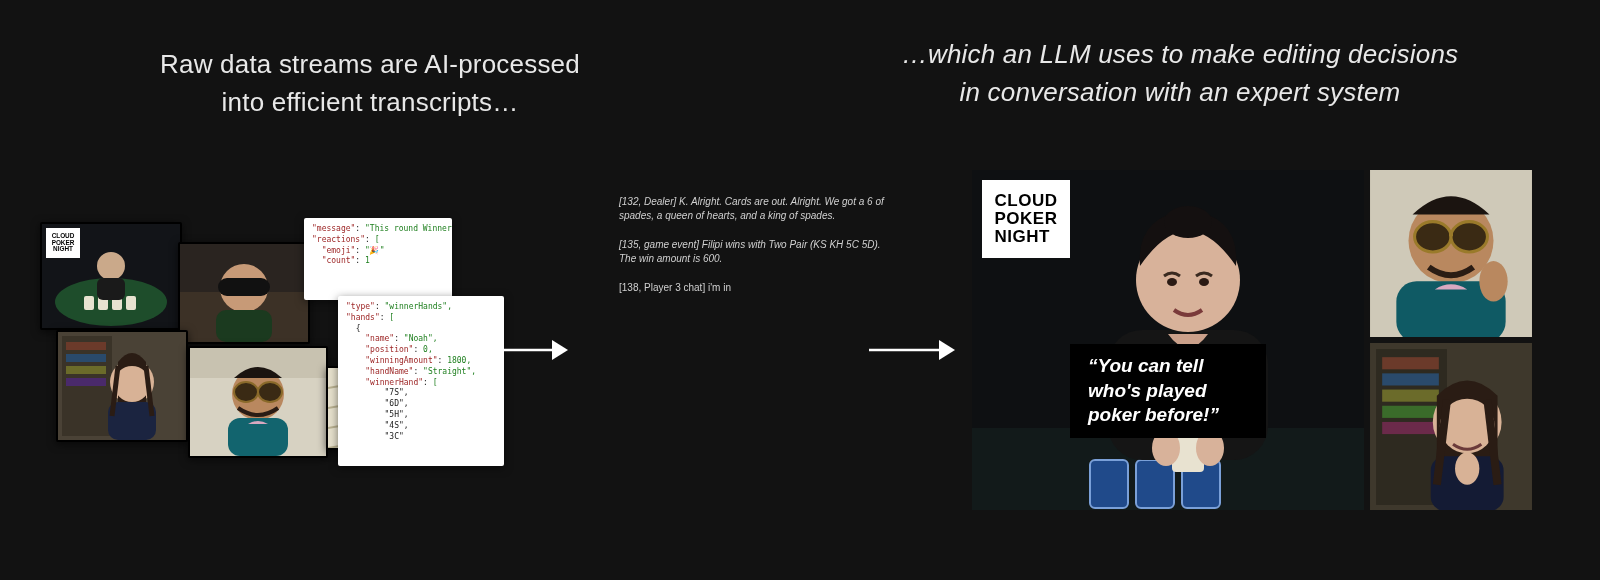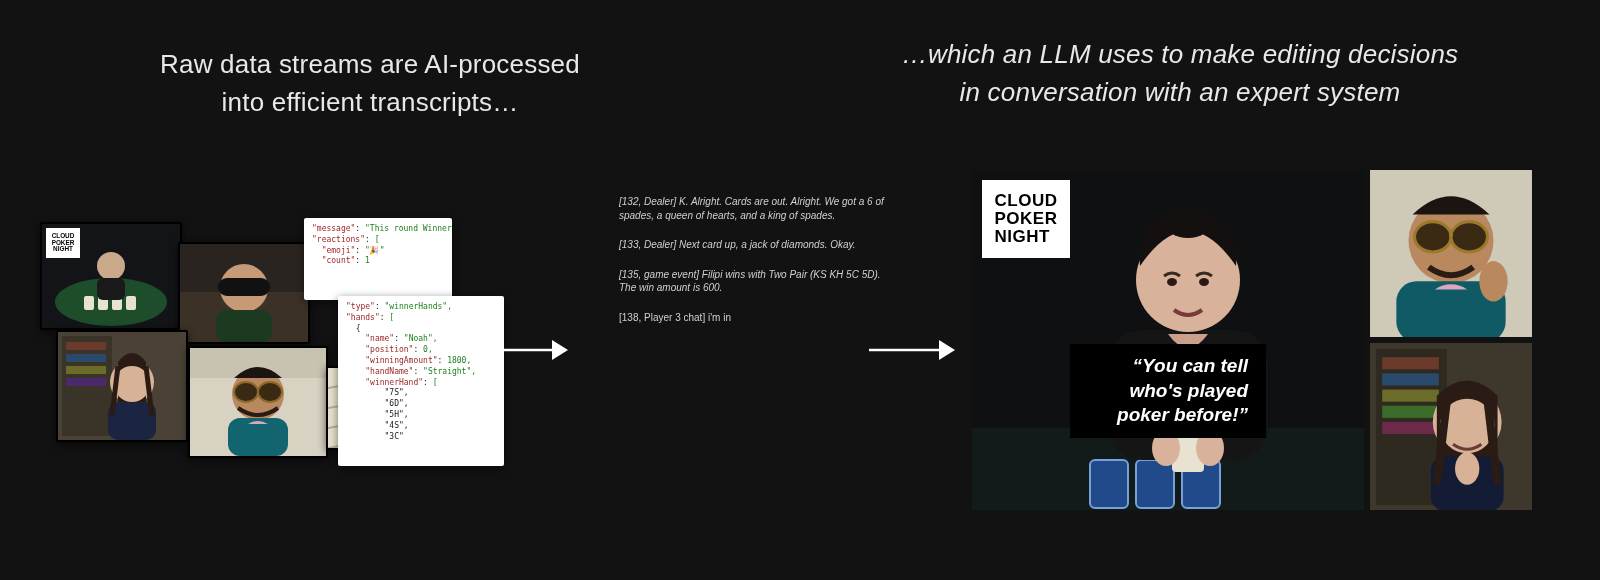--- a/index.html
+++ b/index.html
@@ -29,21 +29,21 @@
   .tx .line{margin-bottom:16px;white-space:pre-wrap;}
   .tx .line.i{font-style:italic;}
 
   
   .comp{position:absolute;left:972px;top:170px;width:560px;height:340px;display:flex;gap:6px;}
   .comp-main{flex:0 0 392px;position:relative;background:#111;overflow:hidden;}
   .comp-side{flex:1;display:flex;flex-direction:column;gap:6px;}
   .comp-side .cell{flex:1;background:#222;overflow:hidden;position:relative;}
   .comp svg{display:block;width:100%;height:100%;}
   .logo-big{position:absolute;left:10px;top:10px;width:88px;height:78px;background:#fff;color:#000;font-weight:900;font-size:17px;line-height:1.05;display:flex;align-items:center;justify-content:center;text-align:left;padding:0 6px;box-sizing:border-box;letter-spacing:.5px;}
-  .caption-bar{position:absolute;bottom:72px;left:50%;transform:translateX(-50%);background:#000;color:#fff;font-style:italic;font-weight:600;font-size:19px;line-height:1.3;text-align:right;padding:10px 18px;max-width:320px;}
+  .caption-bar{position:absolute;bottom:72px;left:50%;transform:translateX(-50%);background:#000;color:#fff;font-style:italic;font-weight:600;font-size:19px;line-height:1.3;text-align:left;padding:10px 18px;max-width:320px;}
 </style>
 </head>
 <body>
 
 <div id="h-left" class="heading">Raw data streams are AI-processed<br>into efficient transcripts…</div>
 <div id="h-right" class="heading">…which an LLM uses to make editing decisions<br>in conversation with an expert system</div>
 
 <div class="collage">
 
   <div class="thumb" style="left:0;top:4px;width:138px;height:104px;">
@@ -123,21 +123,20 @@
 </div>
 <div class="arrow" id="arrow2">
   <svg viewBox="0 0 90 36">
       <line x1="2" y1="18" x2="72" y2="18" stroke="#fff" stroke-width="2.5"></line>
       <path d="M72 8 L88 18 L72 28 Z" fill="#fff"></path>
     </svg>
 </div>
 
 <div class="tx" id="tx">
     <div class="line i">[132, Dealer] K. Alright. Cards are out. Alright. We got a 6 of spades, a queen of hearts, and a king of spades.</div>
-    <div class="line i">[133, Dealer] Next card up, a jack of diamonds. Okay.</div>
     <div class="line i">[135, game event] Filipi wins with Two Pair (KS KH 5C 5D). The win amount is 600.</div>
     <div class="line">[138, Player 3 chat] i'm in</div>
   </div>
 
 <div class="comp">
   <div class="comp-main">
     <svg viewBox="0 0 392 340">
       <rect width="392" height="340" fill="#0e1012"></rect>
       <rect x="0" y="258" width="392" height="82" fill="#121a1a"></rect>
 

